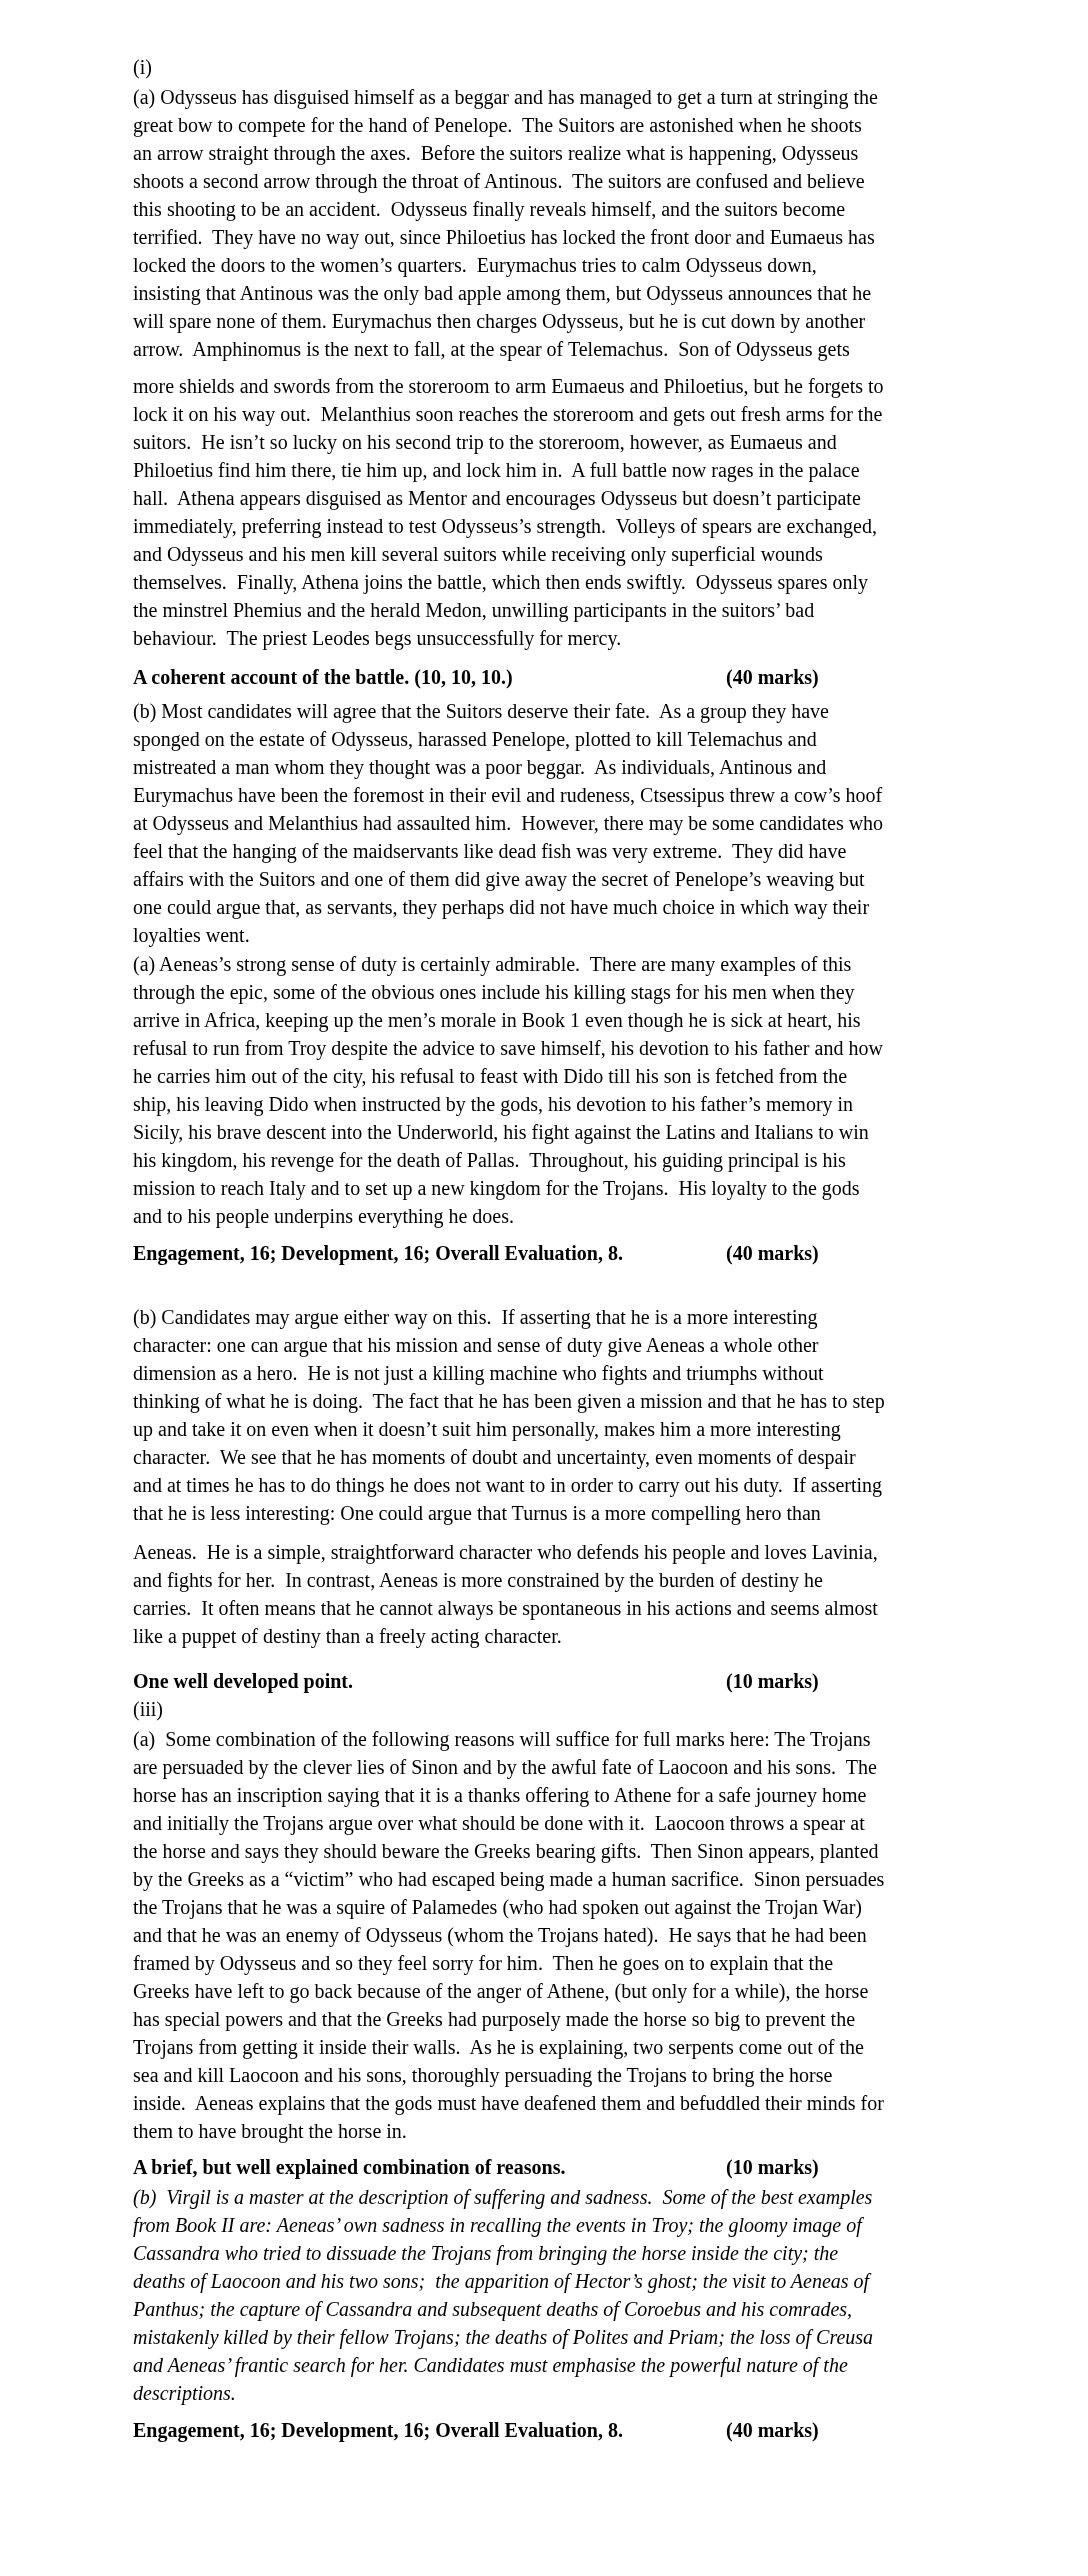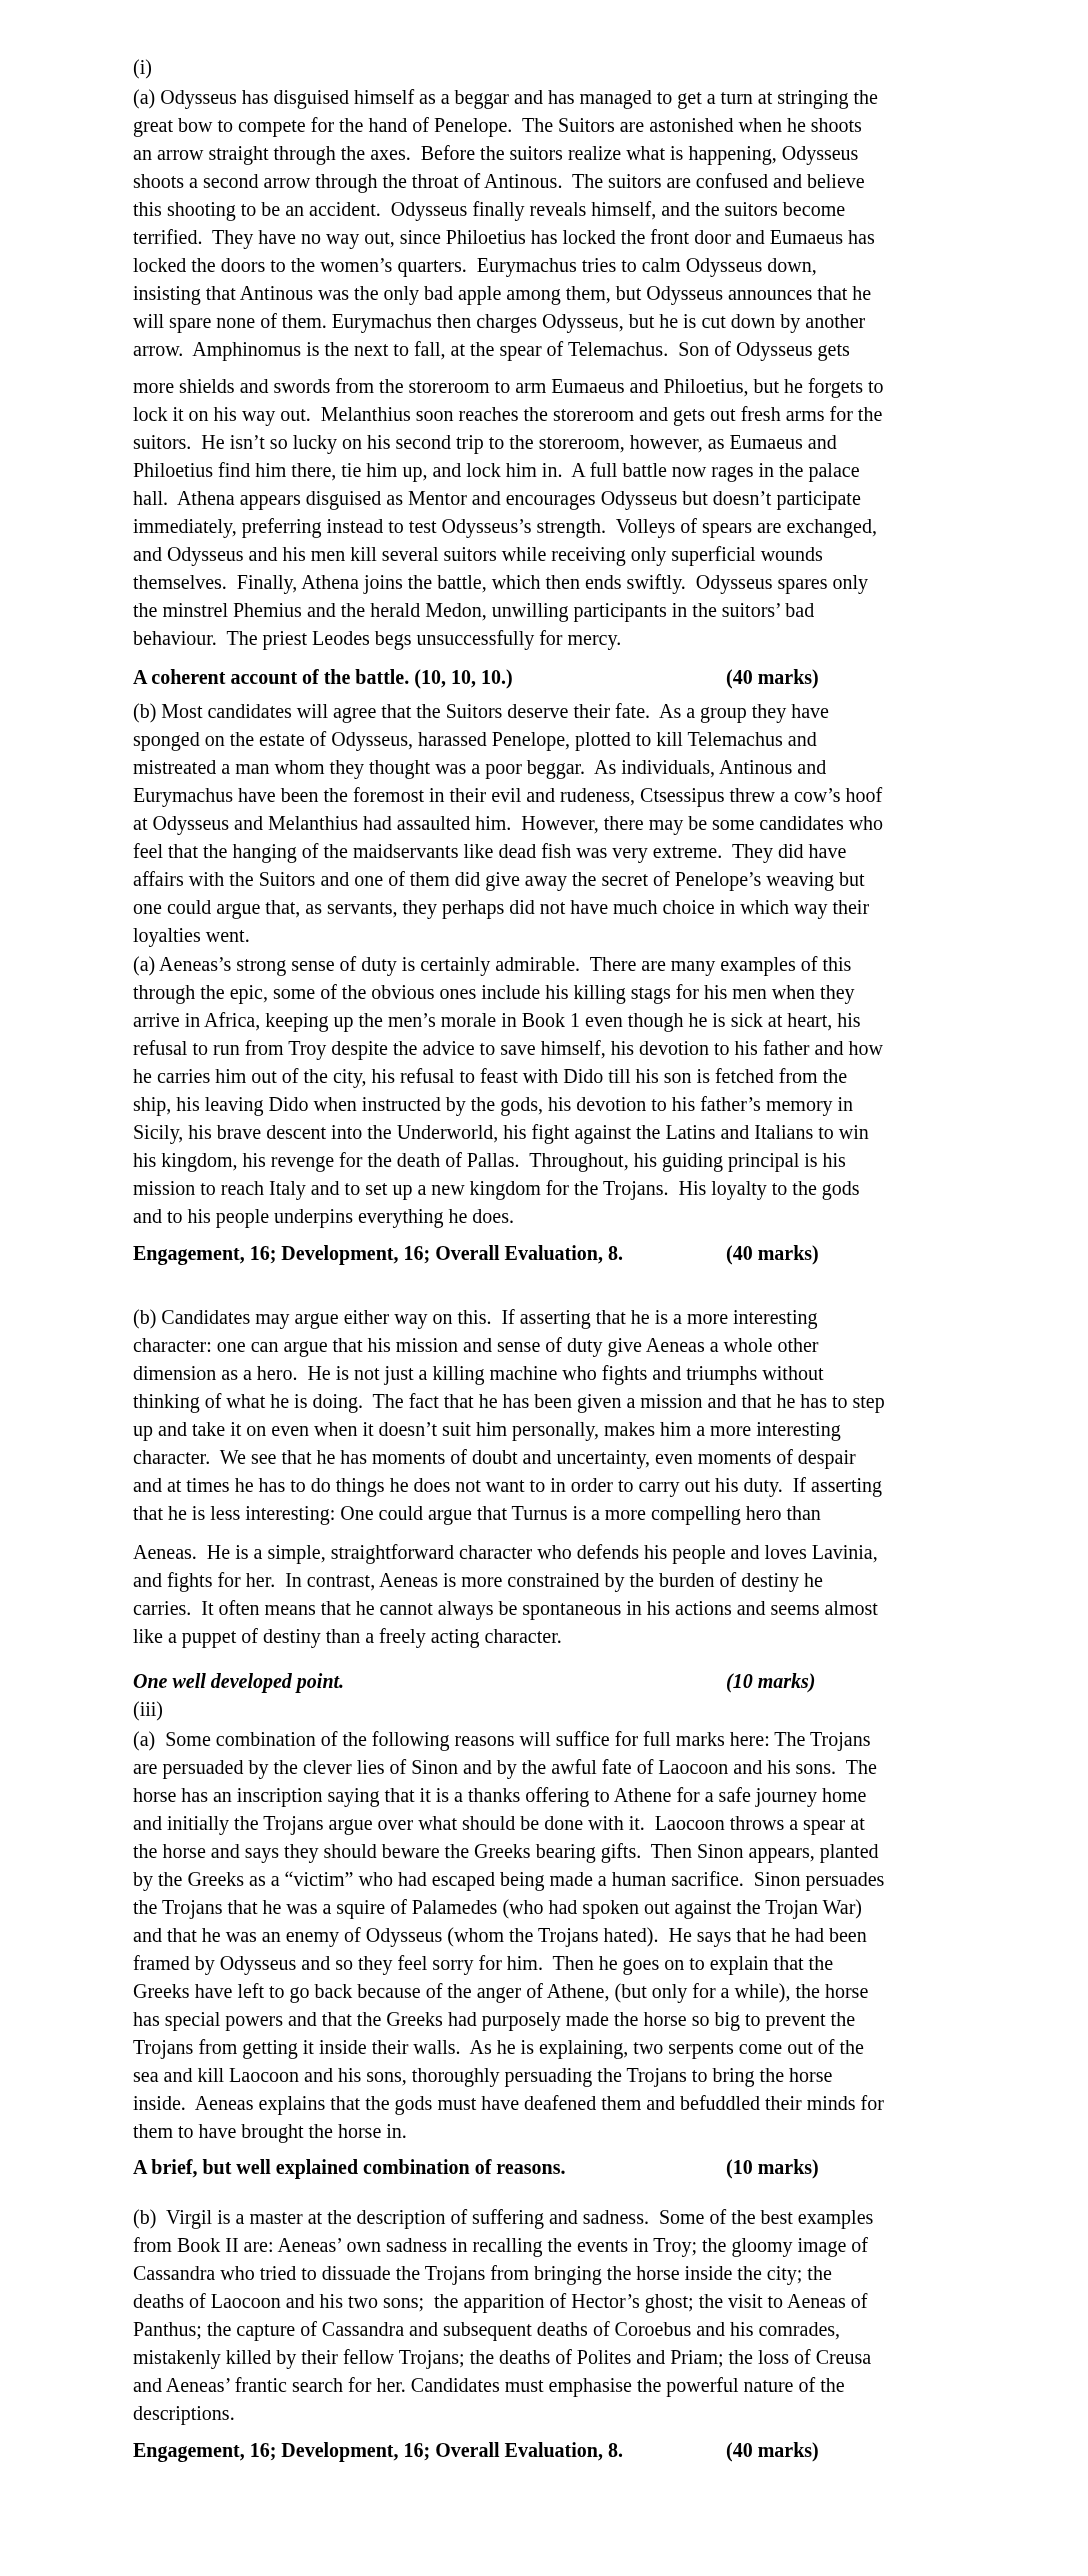--- a/index.html
+++ b/index.html
@@ -40,25 +40,25 @@
   }
   .marks-value {
     position: absolute;
     left: 593px;
     top: 0;
     white-space: pre;
   }
   
   .mt3  { margin-top: 1.8px; }
   .mt10 { margin-top: 6px; }
-  .mt12 { margin-top: 22px; }
+  .mt12 { margin-top: 2px; font-style: italic; }
   .mt14 { margin-top: 8.4px; }
   .mt15 { margin-top: 9px; }
   .mt18 { margin-top: 10.8px; }
-  .mt28 { margin-top: 17px; font-style: italic; }
+  .mt28 { margin-top: 17px; }
   .mt40 { }
   .mt60 { margin-top: 36px; }
   .mt80 { margin-top: 48px; }
 </style>
 </head>
 <body>
 
 <div class="page">
   <div class="content">
 

